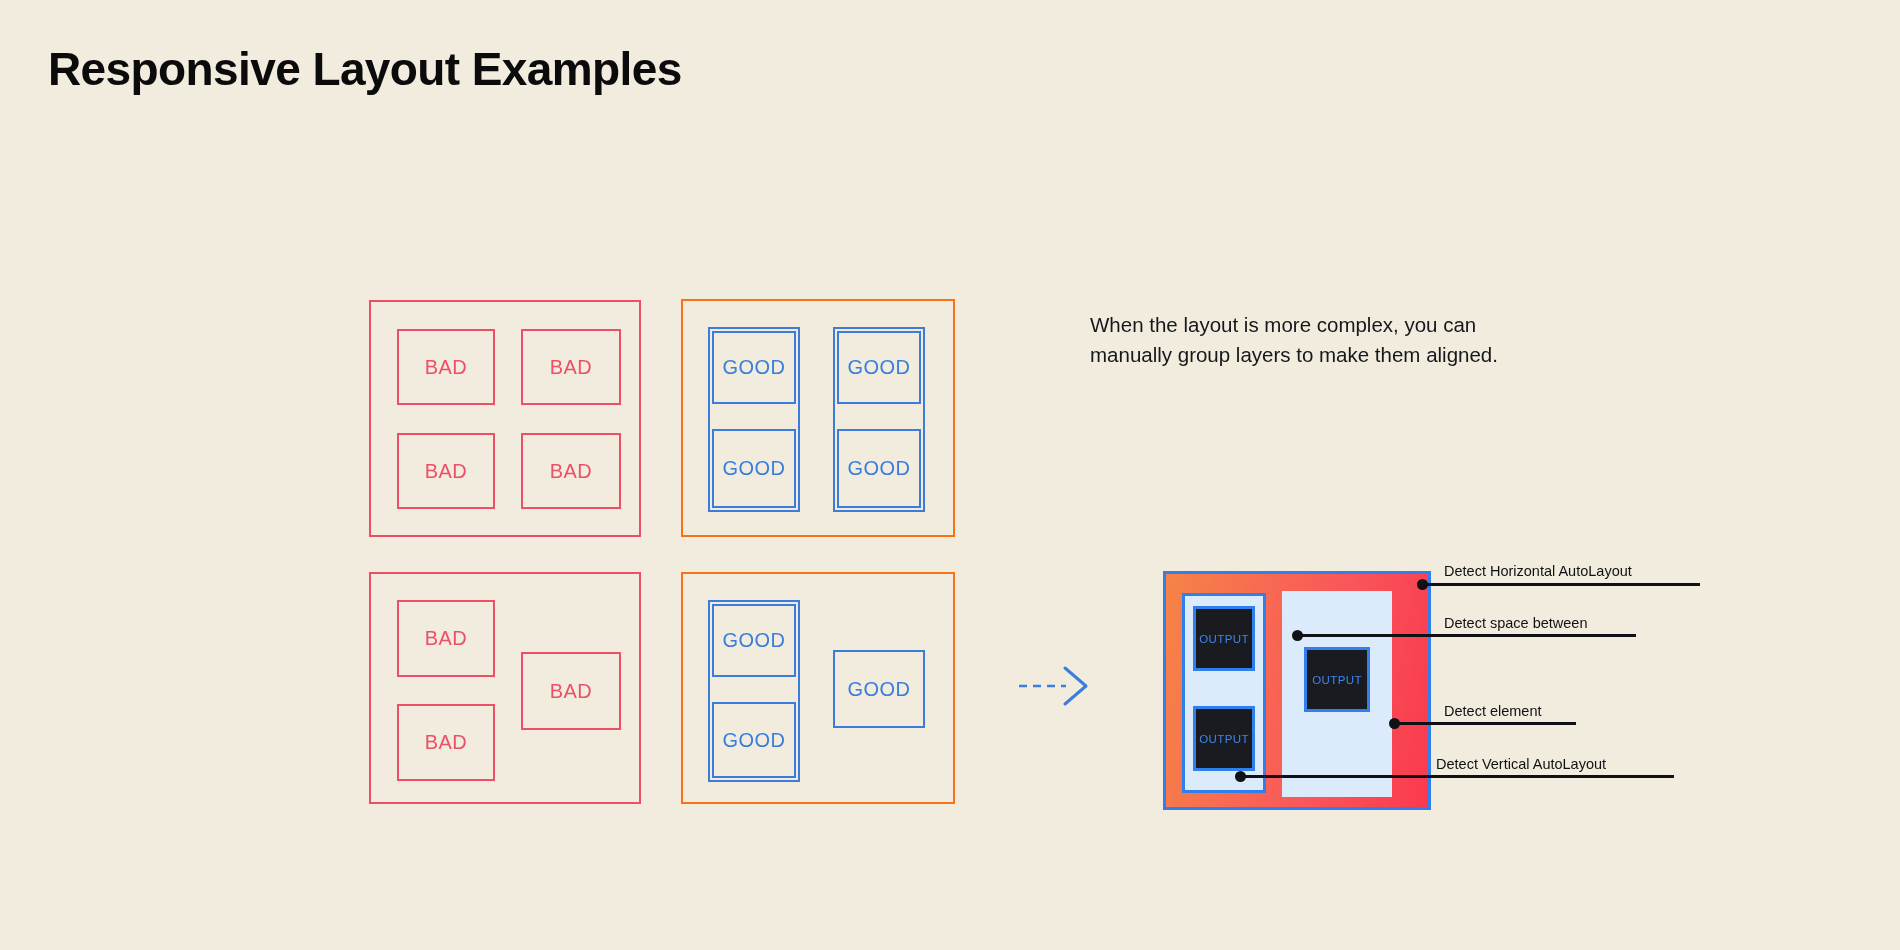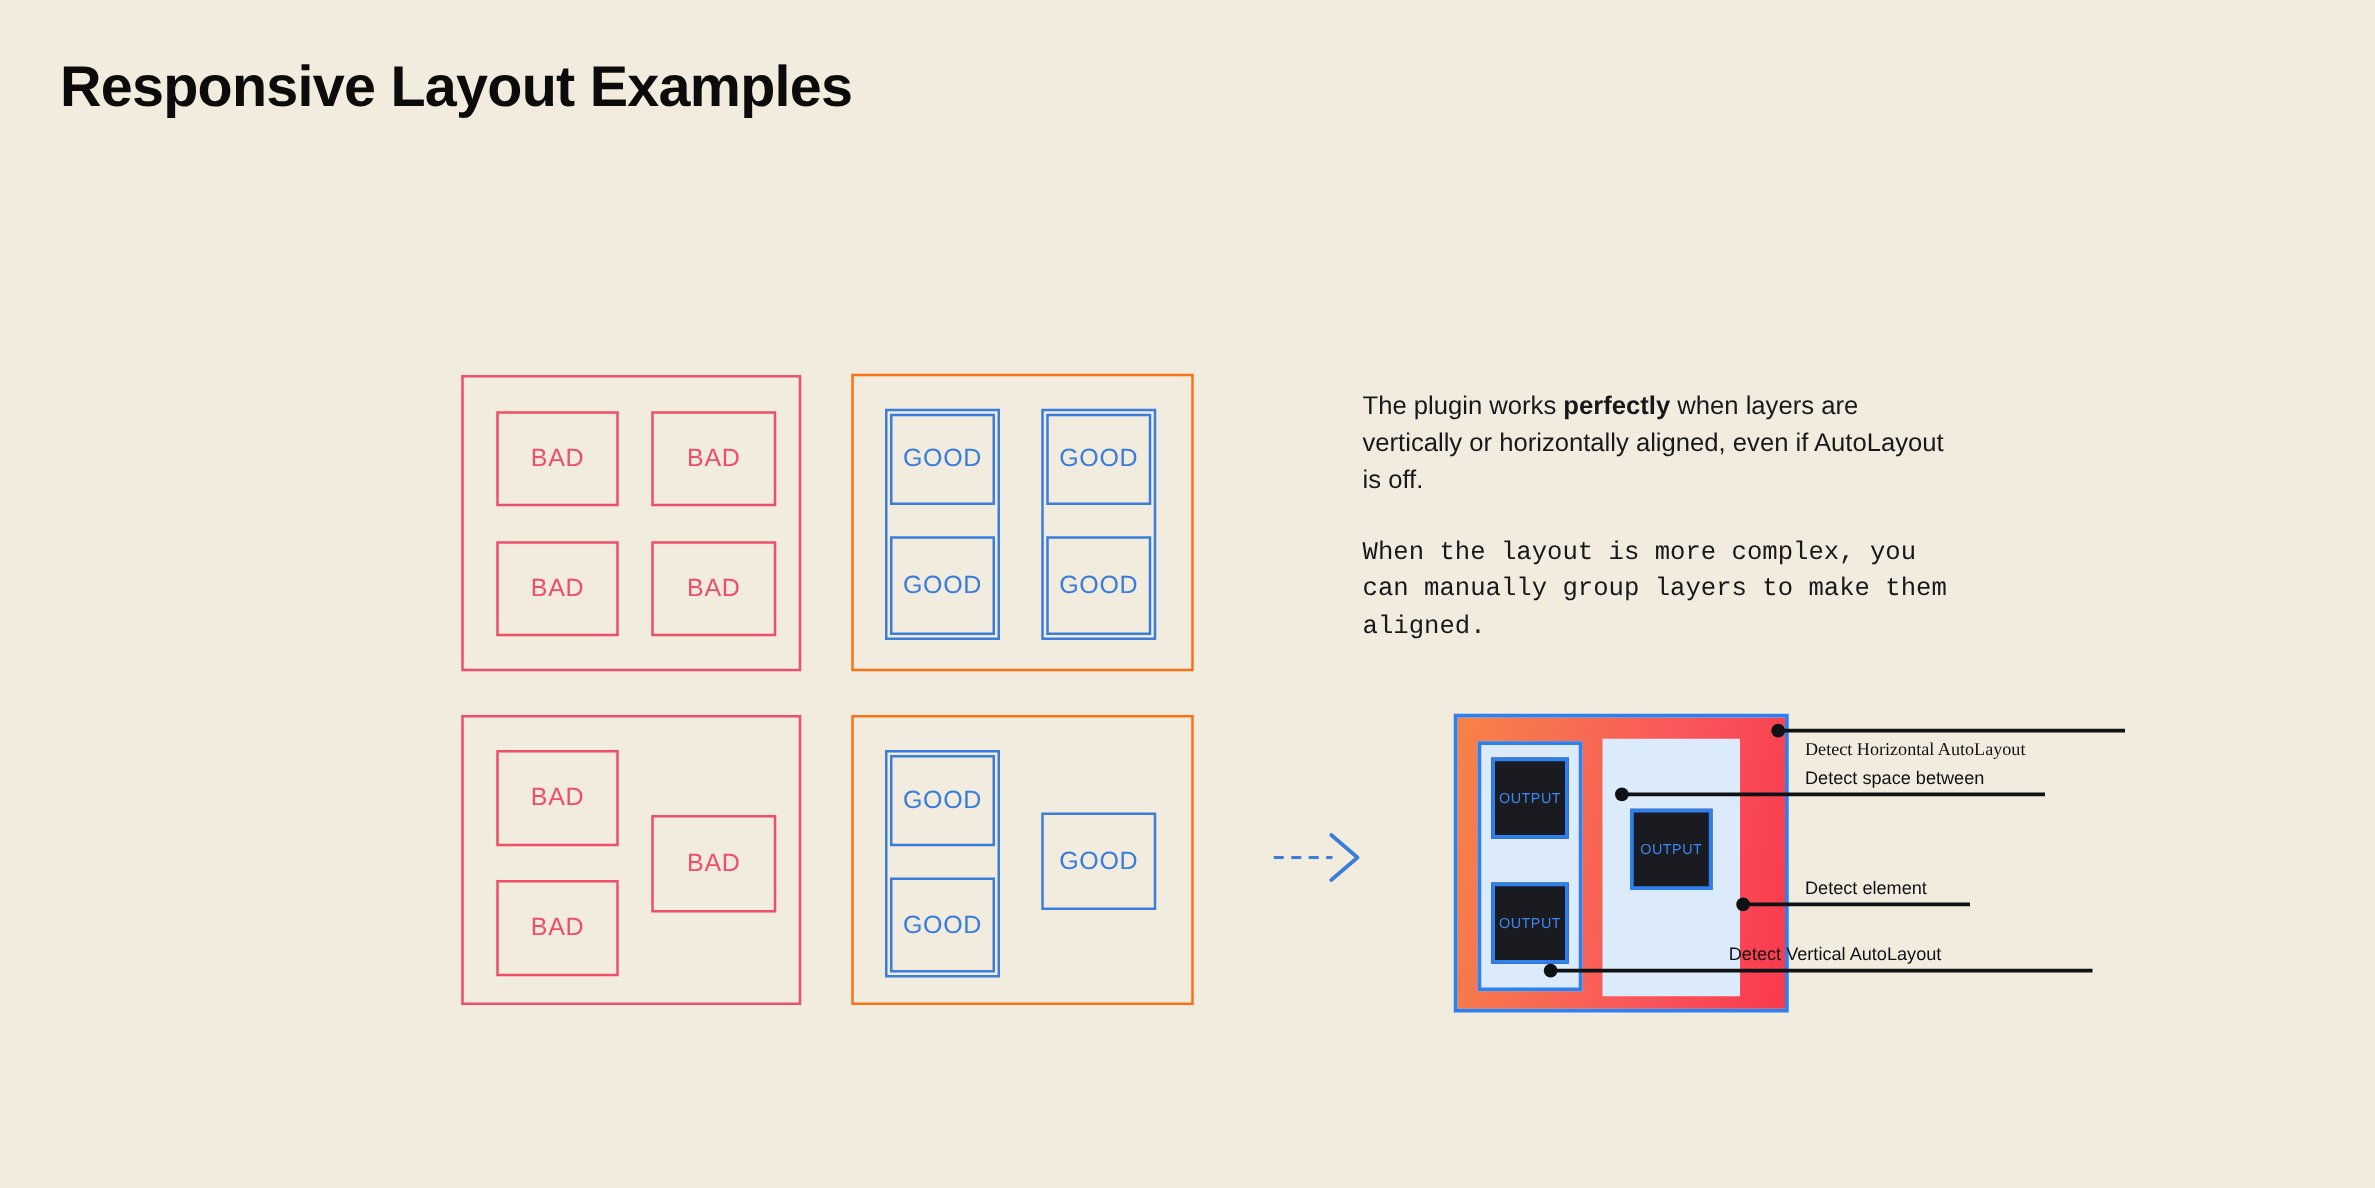--- a/index.html
+++ b/index.html
@@ -191,51 +191,50 @@
   </div>
 
   <div class="arrow-wrap">
     <svg width="72" height="42" viewBox="0 0 72 42">
       <line x1="1" y1="21" x2="48" y2="21" stroke="#3b7ddd" stroke-width="2.5" stroke-dasharray="8 6"></line>
       <polyline points="47,3 68,21 47,39" fill="none" stroke="#3b7ddd" stroke-width="3" stroke-linecap="round" stroke-linejoin="round"></polyline>
     </svg>
   </div>
 
   <div class="copy">
-    <p><span>The plugin works </span><b>perfectly</b><span> when layers are vertically or horizontally aligned, even if AutoLayout is off.</span></p>
     <p>When the layout is more complex, you can manually group layers to make them aligned.</p>
   </div>
 
   <div class="diagram">
     <div class="diag-col-left">
       <div class="out-box" style="left:8px; top:10px; width:62px; height:65px;">OUTPUT</div>
       <div class="out-box" style="left:8px; top:110px; width:62px; height:65px;">OUTPUT</div>
     </div>
     <div class="diag-col-right">
       <div class="out-box" style="left:22px; top:56px; width:66px; height:65px;">OUTPUT</div>
     </div>
   </div>
 
   <div class="callout">
-    <div class="callout-label" style="left:1444px; top:593px;font-family:Liberation Serif, serif;">Detect Horizontal AutoLayout</div>
+    <div class="callout-label" style="left:1444px; top:564px;">Detect Horizontal AutoLayout</div>
     <div class="callout-line" style="left:1420px; top:583px; width:280px;"></div>
     <div class="callout-dot" style="left:1417px; top:579px;"></div>
   </div>
 
   <div class="callout">
     <div class="callout-label" style="left:1444px; top:616px;">Detect space between</div>
     <div class="callout-line" style="left:1295px; top:634px; width:341px;"></div>
     <div class="callout-dot" style="left:1292px; top:630px;"></div>
   </div>
 
   <div class="callout">
     <div class="callout-label" style="left:1444px; top:704px;">Detect element</div>
     <div class="callout-line" style="left:1392px; top:722px; width:184px;"></div>
     <div class="callout-dot" style="left:1389px; top:718px;"></div>
   </div>
 
   <div class="callout">
-    <div class="callout-label" style="left:1383px; top:757px;">Detect Vertical AutoLayout</div>
+    <div class="callout-label" style="left:1436px; top:757px;">Detect Vertical AutoLayout</div>
     <div class="callout-line" style="left:1238px; top:775px; width:436px;"></div>
     <div class="callout-dot" style="left:1235px; top:771px;"></div>
   </div>
 
 </div>
 
 </body></html>

